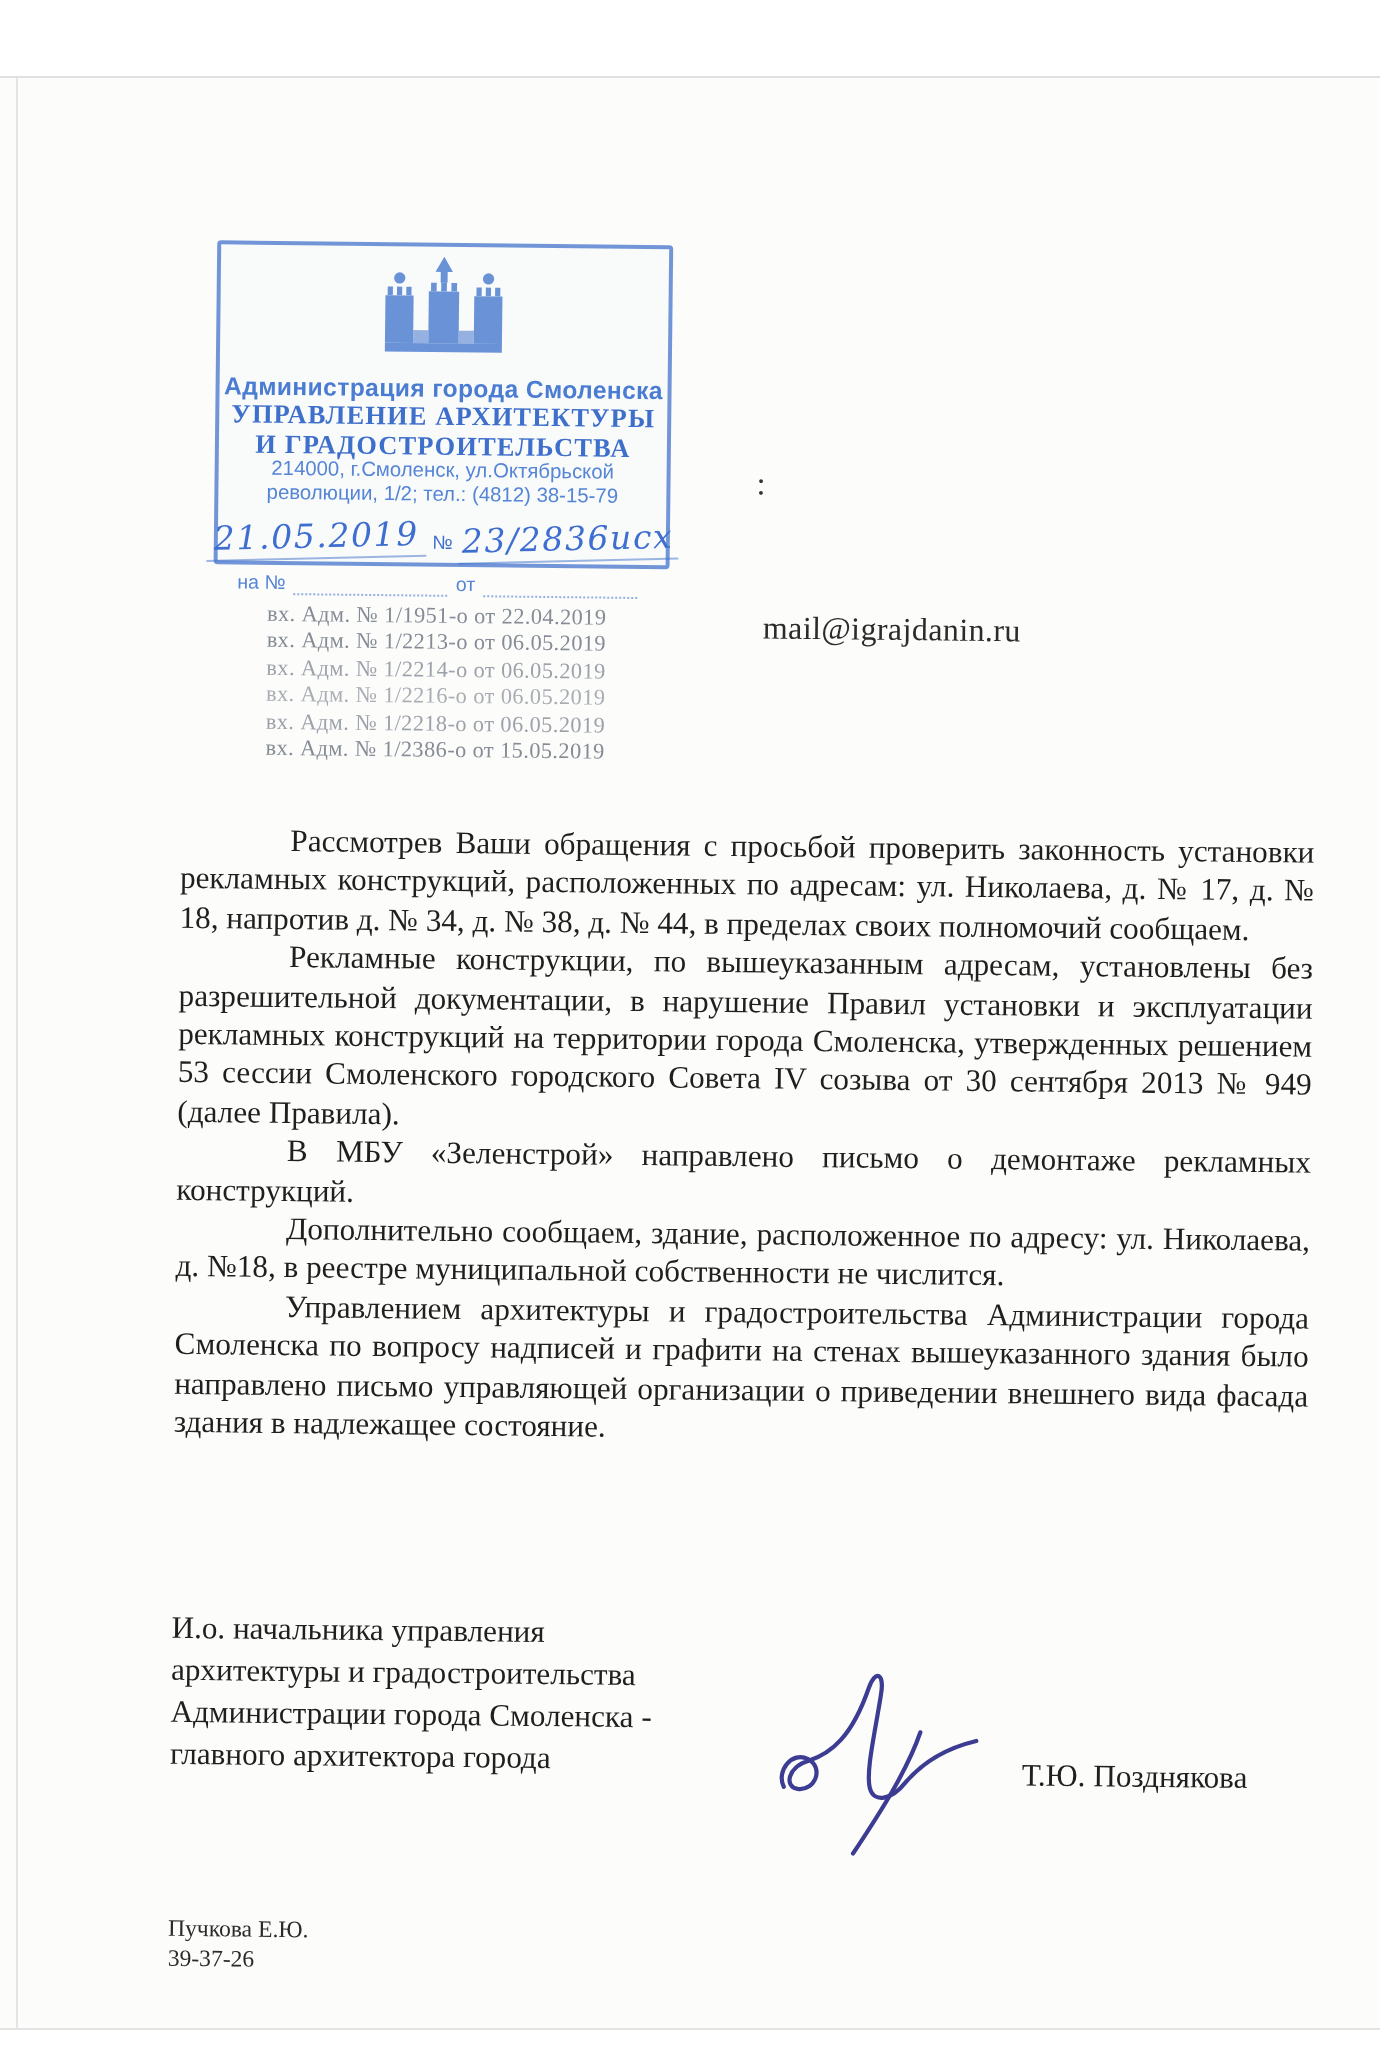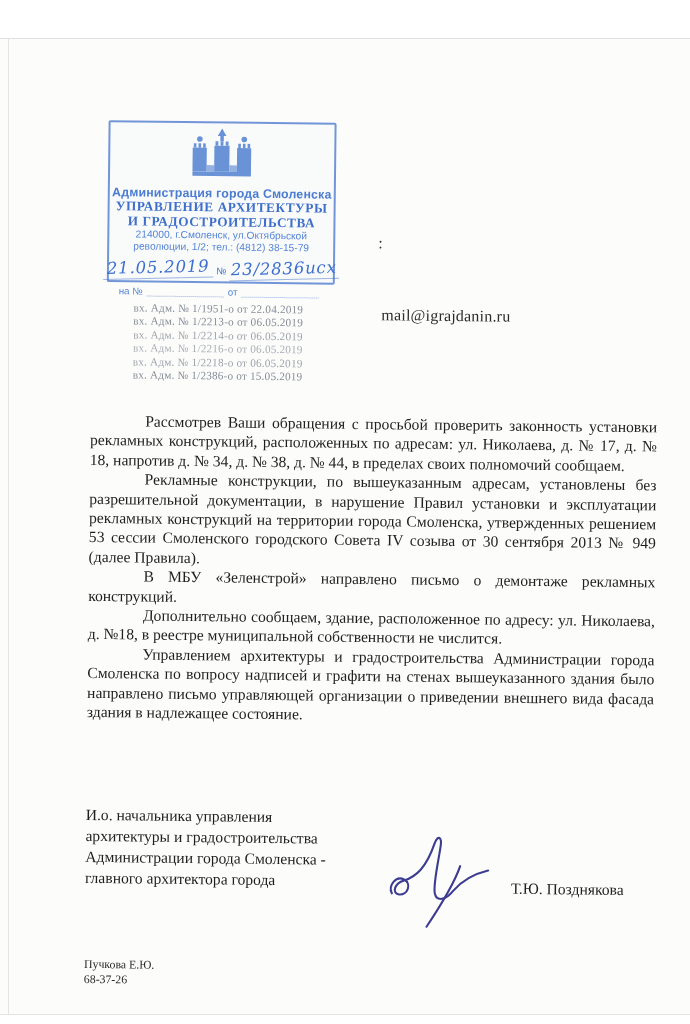--- a/index.html
+++ b/index.html
@@ -145,17 +145,17 @@
 
     <svg class="sign-scribble" width="112" height="104" viewBox="0 0 112 104" fill="none" stroke="#3c3c92" stroke-width="2.1" stroke-linecap="round">
       <path d="M10 66 C 6 58, 14 48, 22 52 C 30 56, 26 68, 17 67 C 10 66, 12 56, 22 53 C 34 49, 44 40, 52 16 C 55 7, 60 8, 58 20 C 55 40, 51 58, 53 66 C 55 74, 64 72, 71 63 C 81 51, 94 45, 106 42"></path>
       <path d="M78 38 C 72 56, 60 76, 45 99"></path>
     </svg>
 
     <div class="sign-name">Т.Ю. Позднякова</div>
 
     <div class="footer">
       <div>Пучкова Е.Ю.</div>
-      <div>68-37-26</div>
+      <div>39-37-26</div>
     </div>
 
   </div>
 </div>
 
 </body></html>

